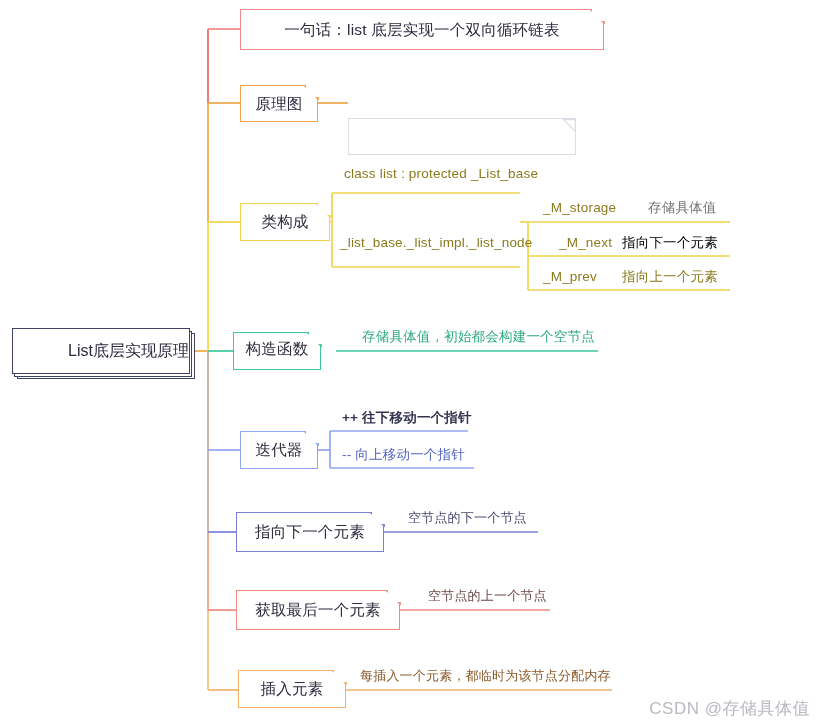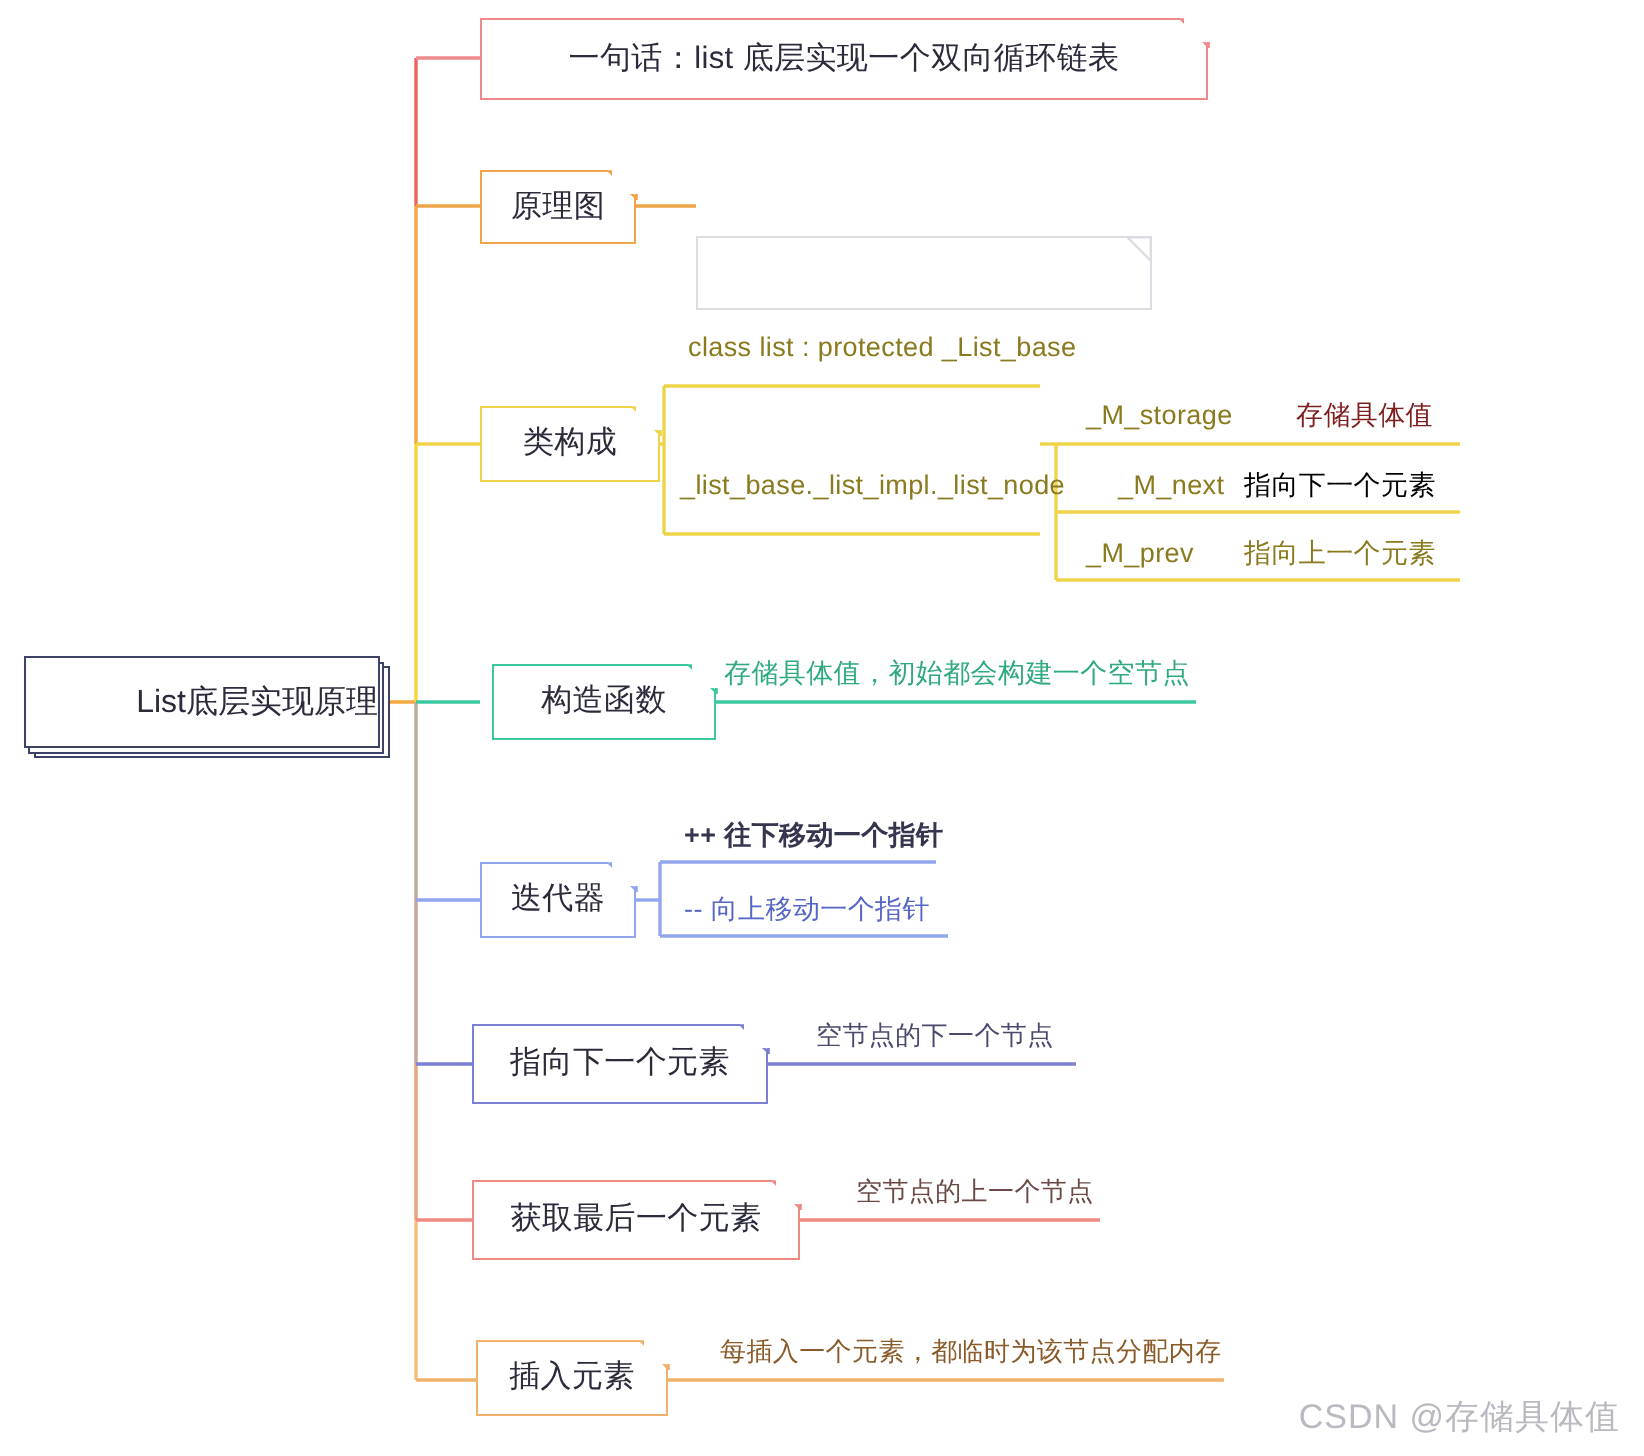--- a/index.html
+++ b/index.html
@@ -230,29 +230,29 @@
       </svg>
     </span>
     <span>类构成</span>
   </div>
 
   <div class="label" style="left:344px; top:167px; color:#8a7a1e; font-size:13.5px;">class list : protected _List_base</div>
 
   <div class="label" style="left:340px; top:236px; color:#8a7a1e; font-size:13.5px;">_list_base._list_impl._list_node</div>
 
   <div class="label" style="left:543px; top:201px; color:#8a7a1e; font-size:13.5px;">_M_storage</div>
-  <div class="label" style="left:648px; top:201px; color:#7f1d1d; font-size:13.5px;">存储具体值</div>
+  <div class="label" style="left:648px; top:201px; color:#737373; font-size:13.5px;">存储具体值</div>
 
   <div class="label" style="left:559px; top:236px; color:#8a7a1e; font-size:13.5px;">_M_next</div>
   <div class="label" style="left:622px; top:236px; color:#000000; font-size:13.5px;">指向下一个元素</div>
 
   <div class="label" style="left:543px; top:270px; color:#8a7a1e; font-size:13.5px;">_M_prev</div>
   <div class="label" style="left:622px; top:270px; color:#8a7a1e; font-size:13.5px;">指向上一个元素</div>
 
-  <div class="node fold" id="n-constructor" style="left:246px; top:332px; width:112px; height:38px; border-color:#3cc9a0;">
+  <div class="node fold" id="n-constructor" style="left:233px; top:332px; width:88px; height:38px; border-color:#3cc9a0;font-family:Liberation Mono, monospace;">
     <span class="ear">
       <svg width="15" height="15" viewBox="0 0 15 15">
         <path d="M0.8,0.8 L14.2,14.2 L14.2,0.8 Z" fill="#ffffff" stroke="#3cc9a0" stroke-width="1.4"></path>
       </svg>
     </span>
     <span>构造函数</span>
   </div>
 
   <div class="label" style="left:362px; top:330px; color:#2faa7e; font-size:13.5px;">存储具体值，初始都会构建一个空节点</div>
 
@@ -283,21 +283,21 @@
     <span class="ear">
       <svg width="15" height="15" viewBox="0 0 15 15">
         <path d="M0.8,0.8 L14.2,14.2 L14.2,0.8 Z" fill="#ffffff" stroke="#ef8a82" stroke-width="1.4"></path>
       </svg>
     </span>
     <span>获取最后一个元素</span>
   </div>
 
   <div class="label" style="left:428px; top:589px; color:#6b4a46; font-size:13px;">空节点的上一个节点</div>
 
-  <div class="node fold" id="n-insert" style="left:238px; top:670px; width:96px; height:38px; border-color:#f0b26a;">
+  <div class="node fold" id="n-insert" style="left:238px; top:670px; width:108px; height:38px; border-color:#f0b26a;">
     <span class="ear">
       <svg width="15" height="15" viewBox="0 0 15 15">
         <path d="M0.8,0.8 L14.2,14.2 L14.2,0.8 Z" fill="#ffffff" stroke="#f0b26a" stroke-width="1.4"></path>
       </svg>
     </span>
     <span>插入元素</span>
   </div>
 
   <div class="label" style="left:360px; top:669px; color:#8a5a28; font-size:13px;">每插入一个元素，都临时为该节点分配内存</div>
 

